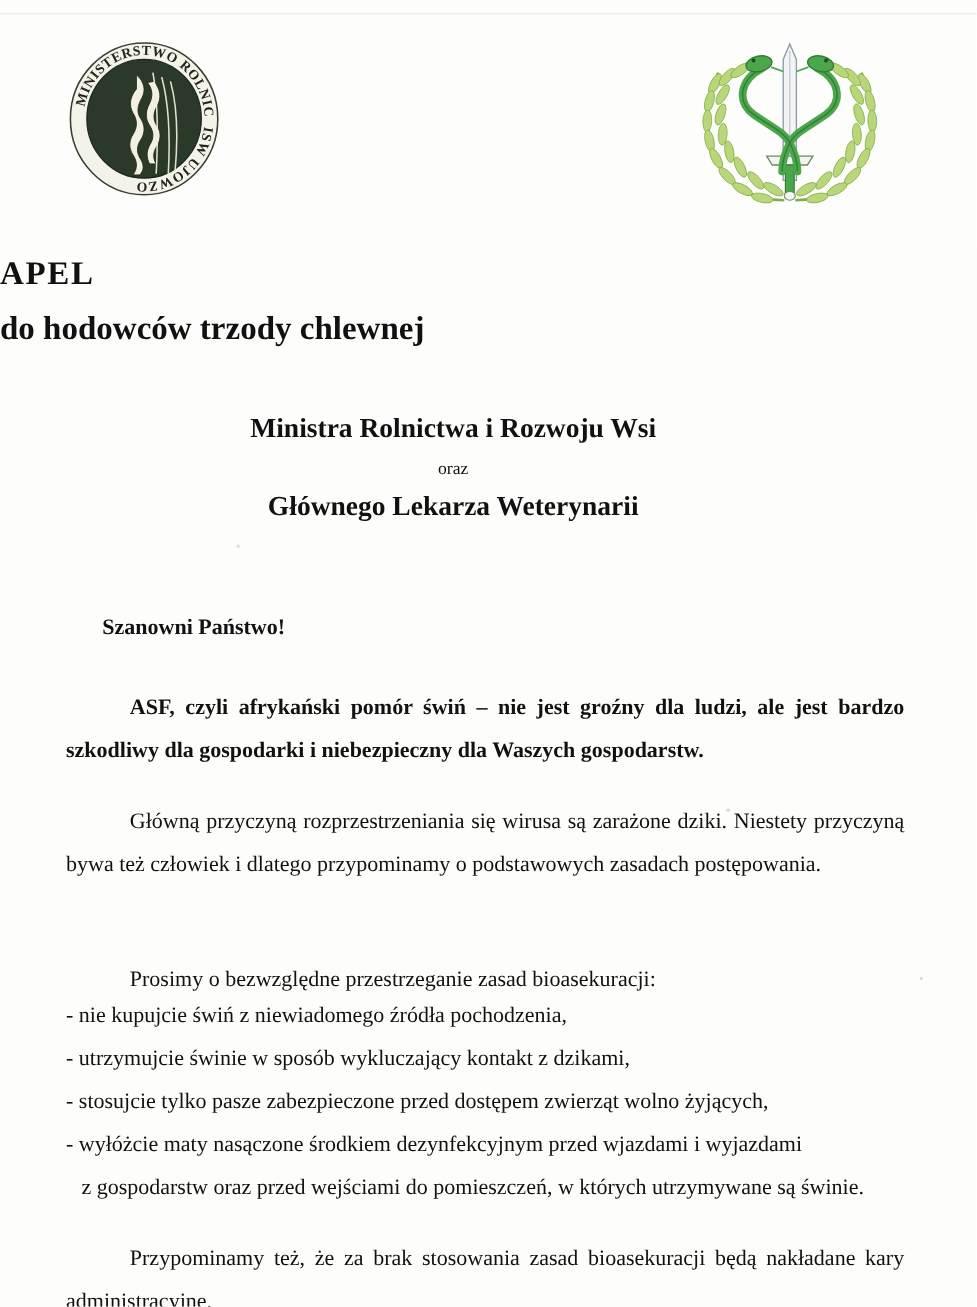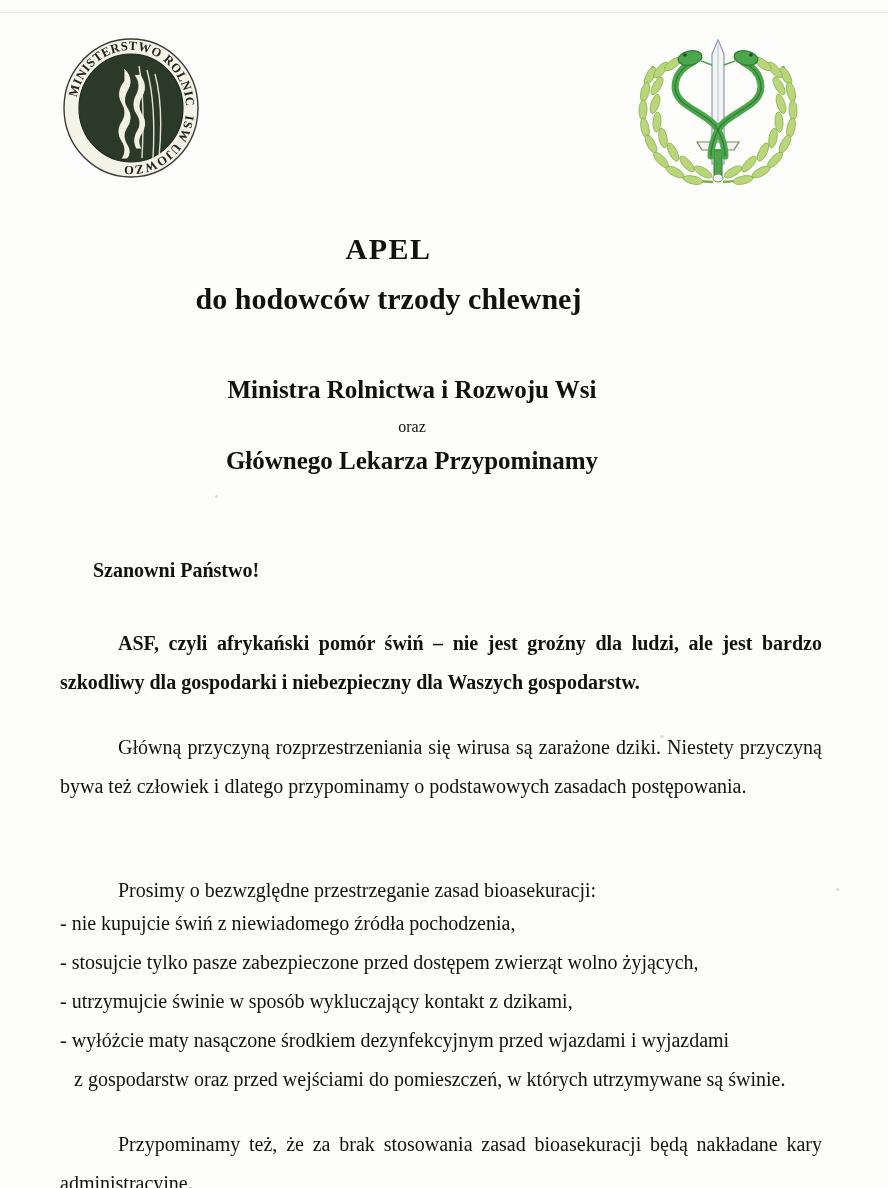--- a/index.html
+++ b/index.html
@@ -48,21 +48,21 @@
     width: 170px;
     height: 162px;
   }
 
   
   .title-block {
     position: absolute;
     left: 0;
     top: 232px;
     width: 777px;
-    text-align: center;
+    text-align: left;
   }
   .title-apel {
     font-size: 30px;
     font-weight: bold;
     letter-spacing: 1.5px;
     line-height: 1.1;
   }
   .title-sub {
     font-size: 30px;
     font-weight: bold;
@@ -260,43 +260,43 @@
   </div>
 
   <div class="title-block">
     <div class="title-apel">APEL</div>
     <div class="title-sub">do hodowców trzody chlewnej</div>
   </div>
 
   <div class="authority-block">
     <div class="authority-line">Ministra Rolnictwa i Rozwoju Wsi</div>
     <div class="authority-oraz">oraz</div>
-    <div class="authority-line">Głównego Lekarza Przypominamy</div>
+    <div class="authority-line">Głównego Lekarza Weterynarii</div>
   </div>
 
   <div class="body-block">
 
     <div class="salutation">Szanowni Państwo!</div>
 
     <div class="spacer-lg"></div>
 
     <p class="para para-bold">ASF, czyli afrykański pomór świń – nie jest groźny dla ludzi, ale jest bardzo szkodliwy dla gospodarki i niebezpieczny dla Waszych gospodarstw.</p>
 
     <div class="spacer-md"></div>
 
     <p class="para para-regular">Główną przyczyną rozprzestrzeniania się wirusa są zarażone dziki. Niestety przyczyną bywa też człowiek i dlatego przypominamy o podstawowych zasadach postępowania.</p>
 
     <div class="spacer-md"></div>
 
     <div class="rules-heading">Prosimy o bezwzględne przestrzeganie zasad bioasekuracji:</div>
 
     <ul class="rules-list">
       <li>- nie kupujcie świń z niewiadomego źródła pochodzenia,</li>
+      <li>- utrzymujcie świnie w sposób wykluczający kontakt z dzikami,</li>
       <li>- stosujcie tylko pasze zabezpieczone przed dostępem zwierząt wolno żyjących,</li>
-      <li>- utrzymujcie świnie w sposób wykluczający kontakt z dzikami,</li>
       <li>- wyłóżcie maty nasączone środkiem dezynfekcyjnym przed wjazdami i wyjazdami</li>
     </ul>
     <div class="rule-cont">z gospodarstw oraz przed wejściami do pomieszczeń, w których utrzymywane są świnie.</div>
 
     <div class="spacer-md"></div>
 
     <p class="para para-regular">Przypominamy też, że za brak stosowania zasad bioasekuracji będą nakładane kary administracyjne.</p>
   </div>
 
 </div>

